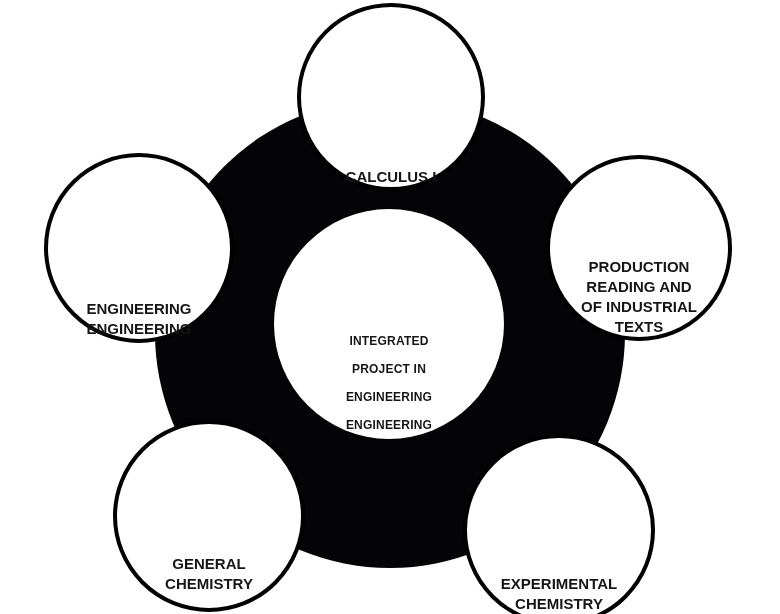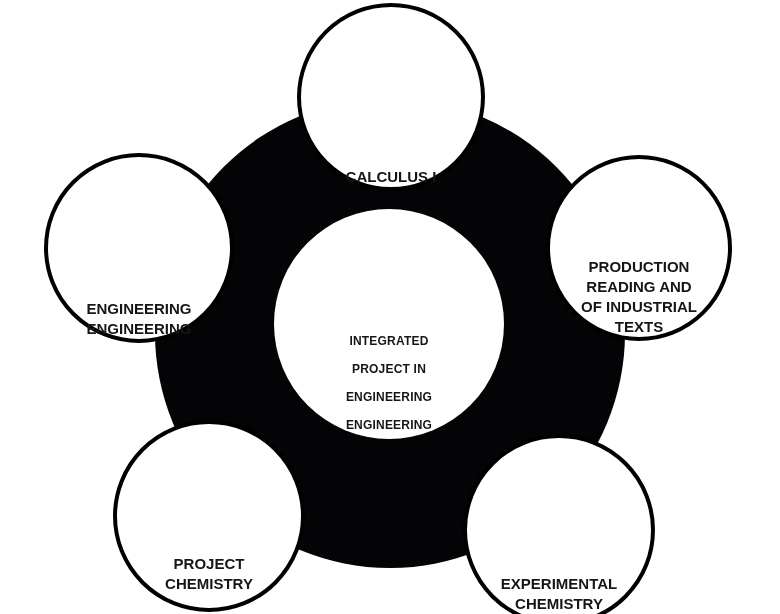--- a/index.html
+++ b/index.html
@@ -92,21 +92,21 @@
     <div class="label">
       <div>PRODUCTION</div>
       <div>READING AND</div>
       <div>OF INDUSTRIAL</div>
       <div>TEXTS</div>
     </div>
   </div>
 
   <div class="circle sat sat-general">
     <div class="label">
-      <div>PROJECT</div>
+      <div>GENERAL</div>
       <div>CHEMISTRY</div>
     </div>
   </div>
 
   <div class="circle sat sat-experimental">
     <div class="label">
       <div>EXPERIMENTAL</div>
       <div>CHEMISTRY</div>
     </div>
   </div>

